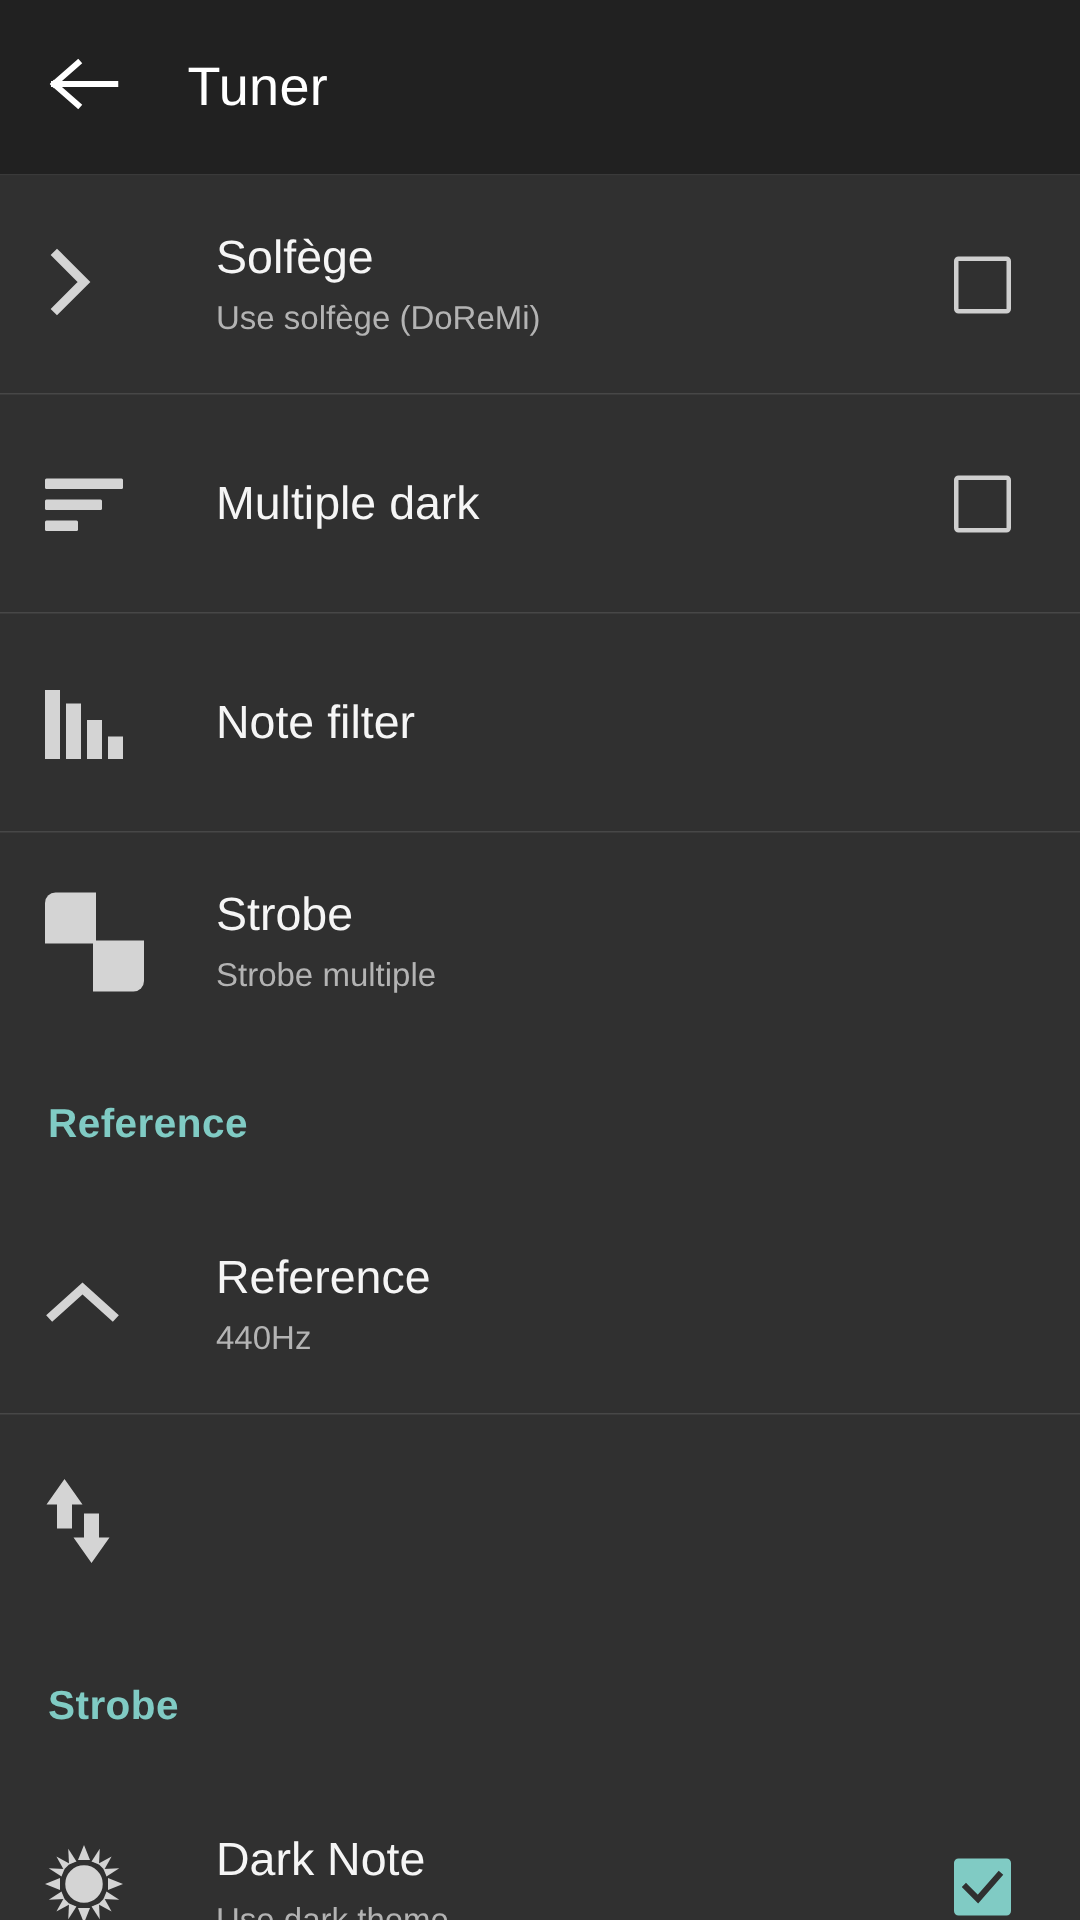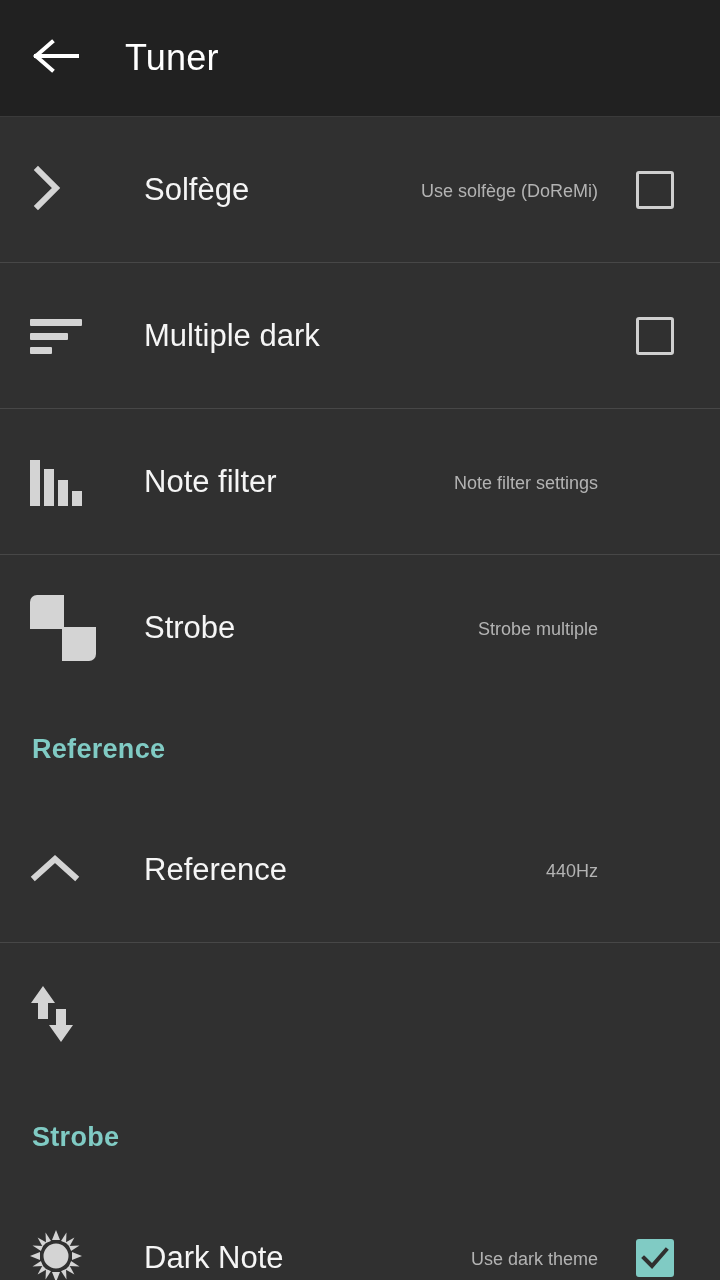--- a/index.html
+++ b/index.html
@@ -71,33 +71,34 @@
     height: 146px;
     display: flex;
     align-items: center;
     justify-content: flex-start;
     padding-left: 30px;
     box-sizing: border-box;
   }
   .row-text {
     flex: 1 1 auto;
     display: flex;
+    flex-direction: column;
     justify-content: space-between;
     padding-right: 16px;
     min-width: 0;
   }
   .row-title {
     color: #f5f5f5;
     font-size: 31px;
     line-height: 38px;
     white-space: nowrap;
   }
   .row-summary {
     color: #b3b3b3;
-    font-size: 18px;
+    font-size: 22px;
     line-height: 33px;
     margin-top: 4px;
     white-space: nowrap;
   }
   .row-widget {
     width: 82px;
     min-width: 82px;
     display: flex;
     align-items: center;
     justify-content: center;
@@ -246,21 +247,20 @@
     <div class="row-icon">
       <span class="icon-chart">
         <i class="c1"></i>
           <i class="c2"></i>
           <i class="c3"></i>
           <i class="c4"></i>
       </span>
     </div>
     <div class="row-text">
       <div class="row-title">Note filter</div>
-      <div class="row-summary">Note filter settings</div>
     </div>
     <div class="row-widget"></div>
   </div>
 
   <div class="row">
     <div class="row-icon">
       <span class="icon-strobe">
         <i class="sq-tl"></i>
           <i class="sq-br"></i>
       </span>

